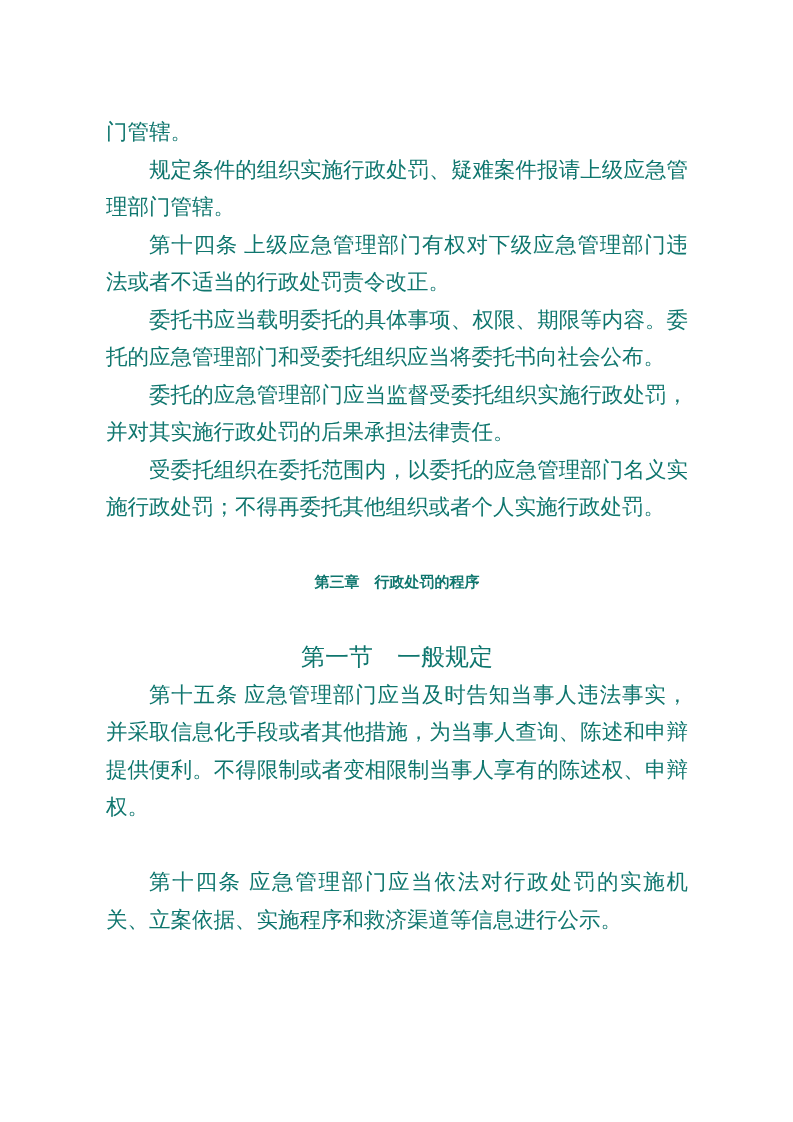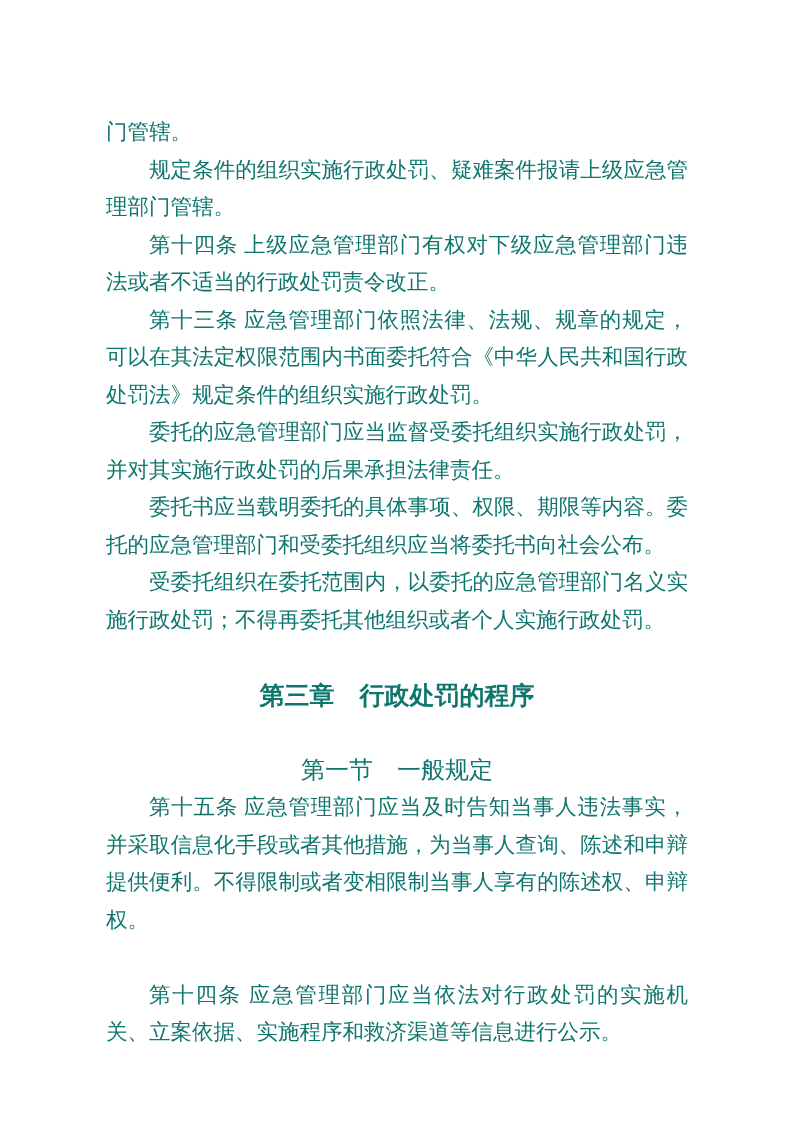--- a/index.html
+++ b/index.html
@@ -31,21 +31,21 @@
   }
   p.body-para {
     text-indent: 2em;
   }
   p.continuation-para {
     text-indent: 0;
   }
   .chapter-heading {
     margin: 37.5px 0 0 0;
     font-weight: bold;
-    font-size: 25px;
+    font-size: 15px;
     line-height: 37.5px;
     text-align: center;
     text-indent: 0;
   }
   .section-heading {
     margin: 37.5px 0 0 0;
     font-weight: normal;
     font-size: 24px;
     line-height: 37.5px;
     text-align: center;
@@ -56,22 +56,21 @@
   }
 </style>
 </head>
 <body>
 
 <div class="page">
   <div class="content">
     <p class="continuation-para">门管辖。</p>
     <p class="body-para">规定条件的组织实施行政处罚、疑难案件报请上级应急管理部门管辖。</p>
     <p class="body-para">第十四条 上级应急管理部门有权对下级应急管理部门违法或者不适当的行政处罚责令改正。</p>
-    <p class="body-para">第十三条 应急管理部门依照法律、法规、规章的规定，可以在其法定权限范围内书面委托符合《中华人民共和国行政处罚法》规定条件的组织实施行政处罚。</p>
+    <p class="body-para">委托书应当载明委托的具体事项、权限、期限等内容。委托的应急管理部门和受委托组织应当将委托书向社会公布。</p>
     <p class="body-para">委托的应急管理部门应当监督受委托组织实施行政处罚，并对其实施行政处罚的后果承担法律责任。</p>
-    <p class="body-para">委托书应当载明委托的具体事项、权限、期限等内容。委托的应急管理部门和受委托组织应当将委托书向社会公布。</p>
     <p class="body-para">受委托组织在委托范围内，以委托的应急管理部门名义实施行政处罚；不得再委托其他组织或者个人实施行政处罚。</p>
     <h2 class="chapter-heading">第三章　行政处罚的程序</h2>
     <h3 class="section-heading">第一节　一般规定</h3>
     <p class="body-para">第十五条 应急管理部门应当及时告知当事人违法事实，并采取信息化手段或者其他措施，为当事人查询、陈述和申辩提供便利。不得限制或者变相限制当事人享有的陈述权、申辩权。</p>
     <p class="body-para after-gap">第十四条 应急管理部门应当依法对行政处罚的实施机关、立案依据、实施程序和救济渠道等信息进行公示。</p>
   </div>
 </div>
 
 </body></html>

